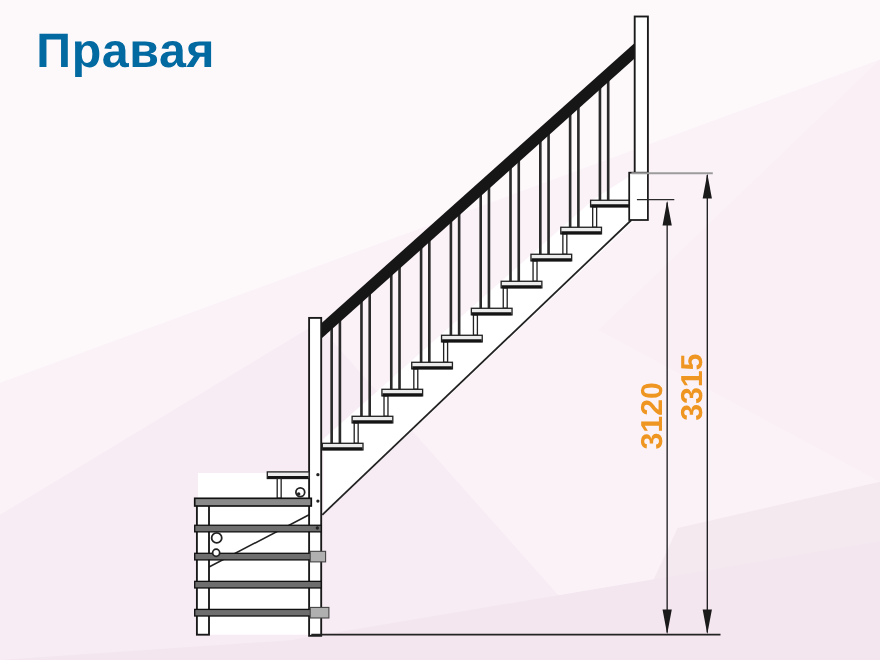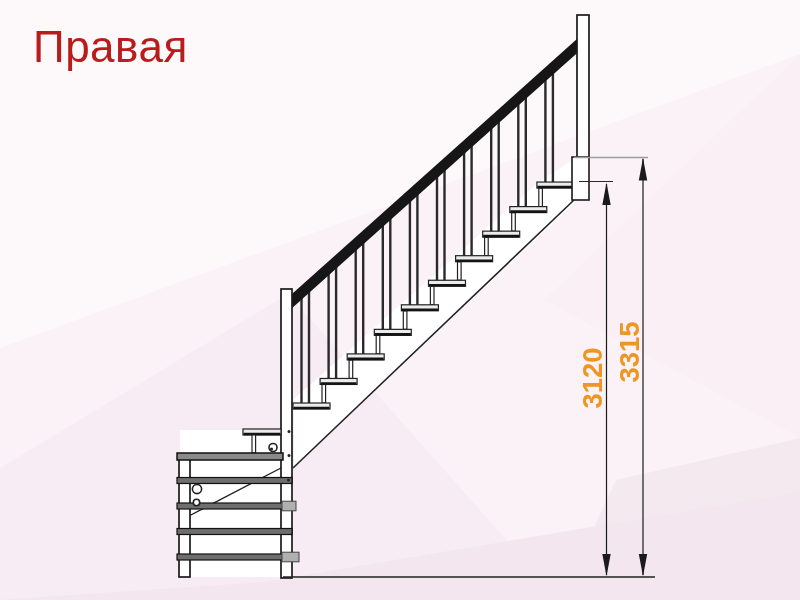--- a/index.html
+++ b/index.html
@@ -13,21 +13,21 @@
   
   .bg{position:absolute;inset:0;}
   .bg .tri{position:absolute;inset:0;}
   .tri.t1{background:#fdf9fb;clip-path:polygon(0 0,100% 0,100% 9%,0 58%);}
   .tri.t2{background:#f7ecf3;clip-path:polygon(0 100%,0 78%,36% 49%,70% 100%);}
   .tri.t3{background:#f5e9f0;clip-path:polygon(70% 100%,100% 100%,100% 73%,77% 80%);}
   .tri.t4{background:#f3e6ee;clip-path:polygon(0 100%,100% 100%,100% 82%,33% 97%);}
   .tri.t5{background:#f9eff5;clip-path:polygon(100% 9%,100% 73%,68% 50%);}
   .page-title{
     position:absolute;left:33px;top:22px;
-    font-size:44px;font-weight:normal;color:#b91c1c;
+    font-size:44px;font-weight:bold;color:#0369a1;
     letter-spacing:0.5px;
   }
   svg text.dim{
     font-family:"Liberation Sans", sans-serif;
     font-size:27.5px;font-weight:bold;
   }
   svg{position:absolute;left:0;top:0;}
 </style>
 </head>
 <body>

